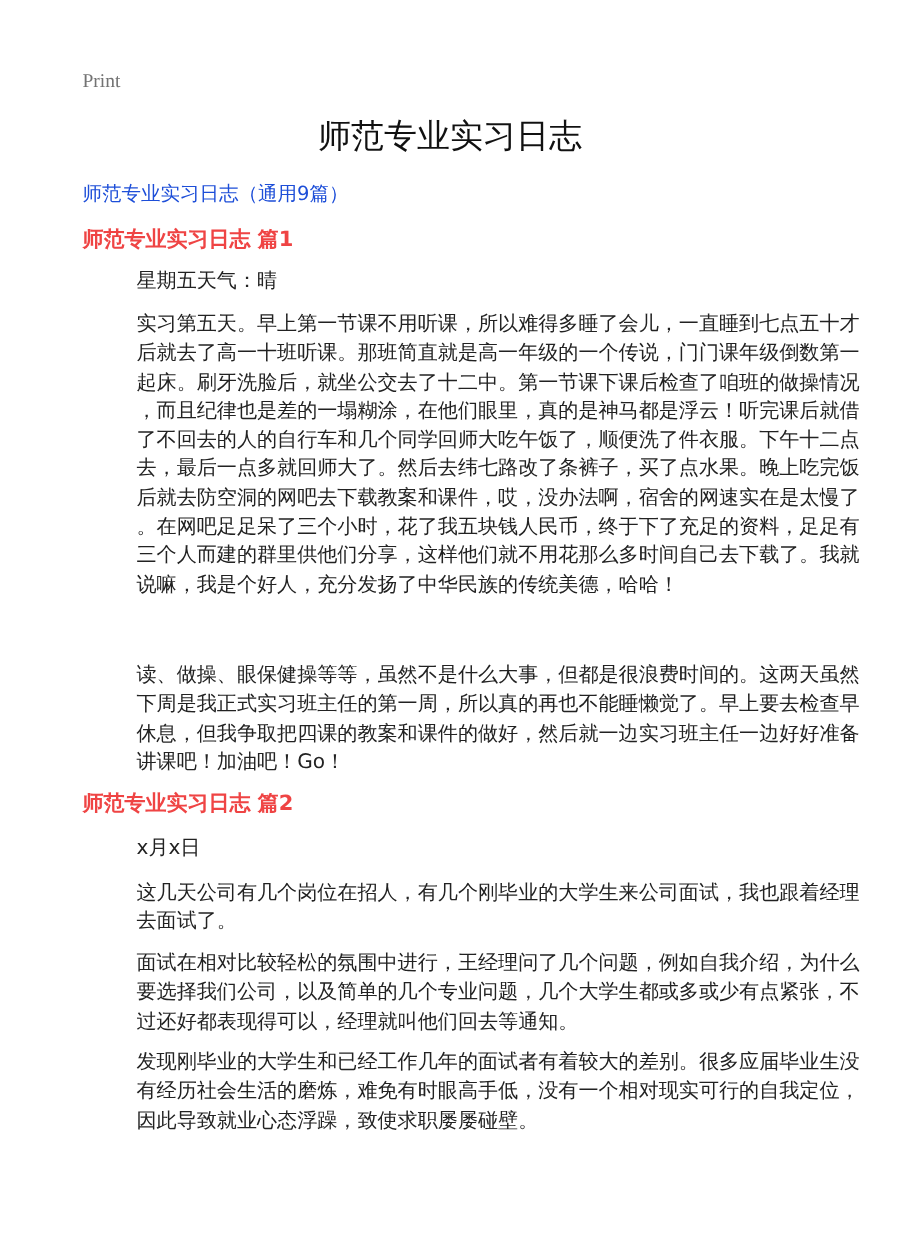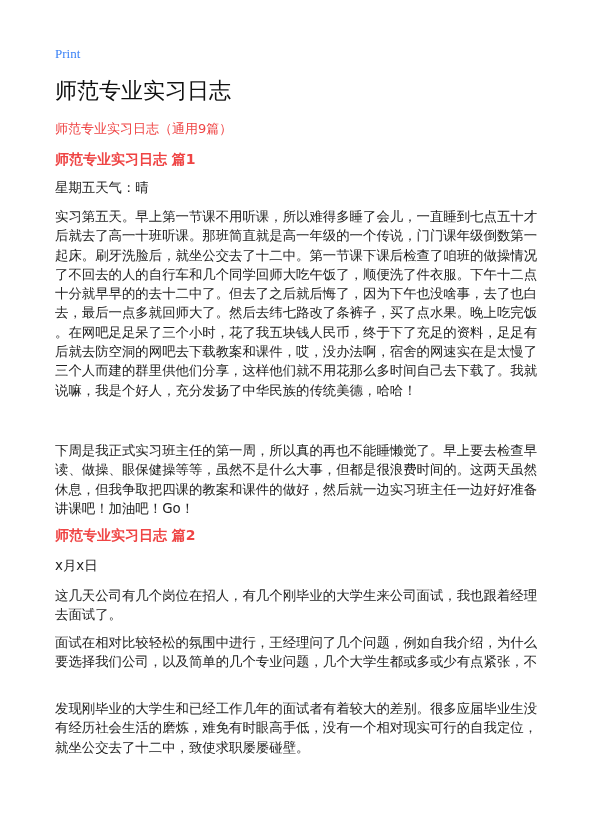--- a/index.html
+++ b/index.html
@@ -1,71 +1,72 @@
 <!DOCTYPE html>
 <html><head>
   <meta charset="utf-8">
   <style>
     html, body { margin:0; padding:0; background:#ffffff; }
     body { width:600px; height:828px; overflow:hidden; position:relative; color:#1a1a1a;
       font-family: "DejaVu Sans", sans-serif; }
     .page { position:absolute; left:55px; top:0; width:495px; }
-    .print { position:absolute; top:46px; left:0; font-family:"Liberation Serif", serif; font-size:13px; color:#3b82f6; }
-    .title { position:absolute; top:76px; left:0; width:490px; text-align:left; font-size:22px; color:#111; }
-    .subtitle { position:absolute; top:120px; left:0; font-size:13px; color:#ef4444; }
+    .print { position:absolute; top:46px; left:0; font-family:"Liberation Serif", serif; font-size:13px; color:#737373; }
+    .title { position:absolute; top:76px; left:0; width:490px; text-align:center; font-size:22px; color:#111; }
+    .subtitle { position:absolute; top:120px; left:0; font-size:13px; color:#1d4ed8; }
     .heading { position:absolute; left:0; font-size:14px; font-weight:bold; color:#ef4444; }
     .para { position:absolute; left:0; width:495px; font-size:13.4px; line-height:19.3px; color:#222; }
-    .line { display:block; white-space:nowrap; }
+    .line { display:block; white-space:nowrap;margin-left:36px; }
   </style>
 </head>
 <body>
 
 <div class="page">
   <div class="print">Print</div>
   <div class="title">师范专业实习日志</div>
   <div class="subtitle">师范专业实习日志（通用9篇）</div>
 
   <div class="heading" style="top:151px">师范专业实习日志 篇1</div>
   <div class="para" style="top:178px">
     <span class="line">星期五天气：晴</span>
   </div>
 
   <div class="para" style="top:207px">
     <span class="line">实习第五天。早上第一节课不用听课，所以难得多睡了会儿，一直睡到七点五十才</span>
     <span class="line">后就去了高一十班听课。那班简直就是高一年级的一个传说，门门课年级倒数第一</span>
     <span class="line">起床。刷牙洗脸后，就坐公交去了十二中。第一节课下课后检查了咱班的做操情况</span>
+    <span class="line">，而且纪律也是差的一塌糊涂，在他们眼里，真的是神马都是浮云！听完课后就借</span>
     <span class="line">了不回去的人的自行车和几个同学回师大吃午饭了，顺便洗了件衣服。下午十二点</span>
-    <span class="line">十分就早早的的去十二中了。但去了之后就后悔了，因为下午也没啥事，去了也白</span>
     <span class="line">去，最后一点多就回师大了。然后去纬七路改了条裤子，买了点水果。晚上吃完饭</span>
+    <span class="line">后就去防空洞的网吧去下载教案和课件，哎，没办法啊，宿舍的网速实在是太慢了</span>
     <span class="line">。在网吧足足呆了三个小时，花了我五块钱人民币，终于下了充足的资料，足足有</span>
-    <span class="line">后就去防空洞的网吧去下载教案和课件，哎，没办法啊，宿舍的网速实在是太慢了</span>
     <span class="line">三个人而建的群里供他们分享，这样他们就不用花那么多时间自己去下载了。我就</span>
     <span class="line">说嘛，我是个好人，充分发扬了中华民族的传统美德，哈哈！</span>
   </div>
 
   <div class="para" style="top:441px">
+    <span class="line">读、做操、眼保健操等等，虽然不是什么大事，但都是很浪费时间的。这两天虽然</span>
     <span class="line">下周是我正式实习班主任的第一周，所以真的再也不能睡懒觉了。早上要去检查早</span>
-    <span class="line">读、做操、眼保健操等等，虽然不是什么大事，但都是很浪费时间的。这两天虽然</span>
     <span class="line">休息，但我争取把四课的教案和课件的做好，然后就一边实习班主任一边好好准备</span>
     <span class="line">讲课吧！加油吧！Go！</span>
   </div>
 
   <div class="heading" style="top:527px">师范专业实习日志 篇2</div>
   <div class="para" style="top:556px">
     <span class="line">x月x日</span>
   </div>
 
   <div class="para" style="top:586px">
     <span class="line">这几天公司有几个岗位在招人，有几个刚毕业的大学生来公司面试，我也跟着经理</span>
     <span class="line">去面试了。</span>
   </div>
 
   <div class="para" style="top:633px">
     <span class="line">面试在相对比较轻松的氛围中进行，王经理问了几个问题，例如自我介绍，为什么</span>
     <span class="line">要选择我们公司，以及简单的几个专业问题，几个大学生都或多或少有点紧张，不</span>
+    <span class="line">过还好都表现得可以，经理就叫他们回去等通知。</span>
   </div>
 
   <div class="para" style="top:699px">
     <span class="line">发现刚毕业的大学生和已经工作几年的面试者有着较大的差别。很多应届毕业生没</span>
     <span class="line">有经历社会生活的磨炼，难免有时眼高手低，没有一个相对现实可行的自我定位，</span>
-    <span class="line">就坐公交去了十二中，致使求职屡屡碰壁。</span>
+    <span class="line">因此导致就业心态浮躁，致使求职屡屡碰壁。</span>
   </div>
 </div>
 
 </body></html>

